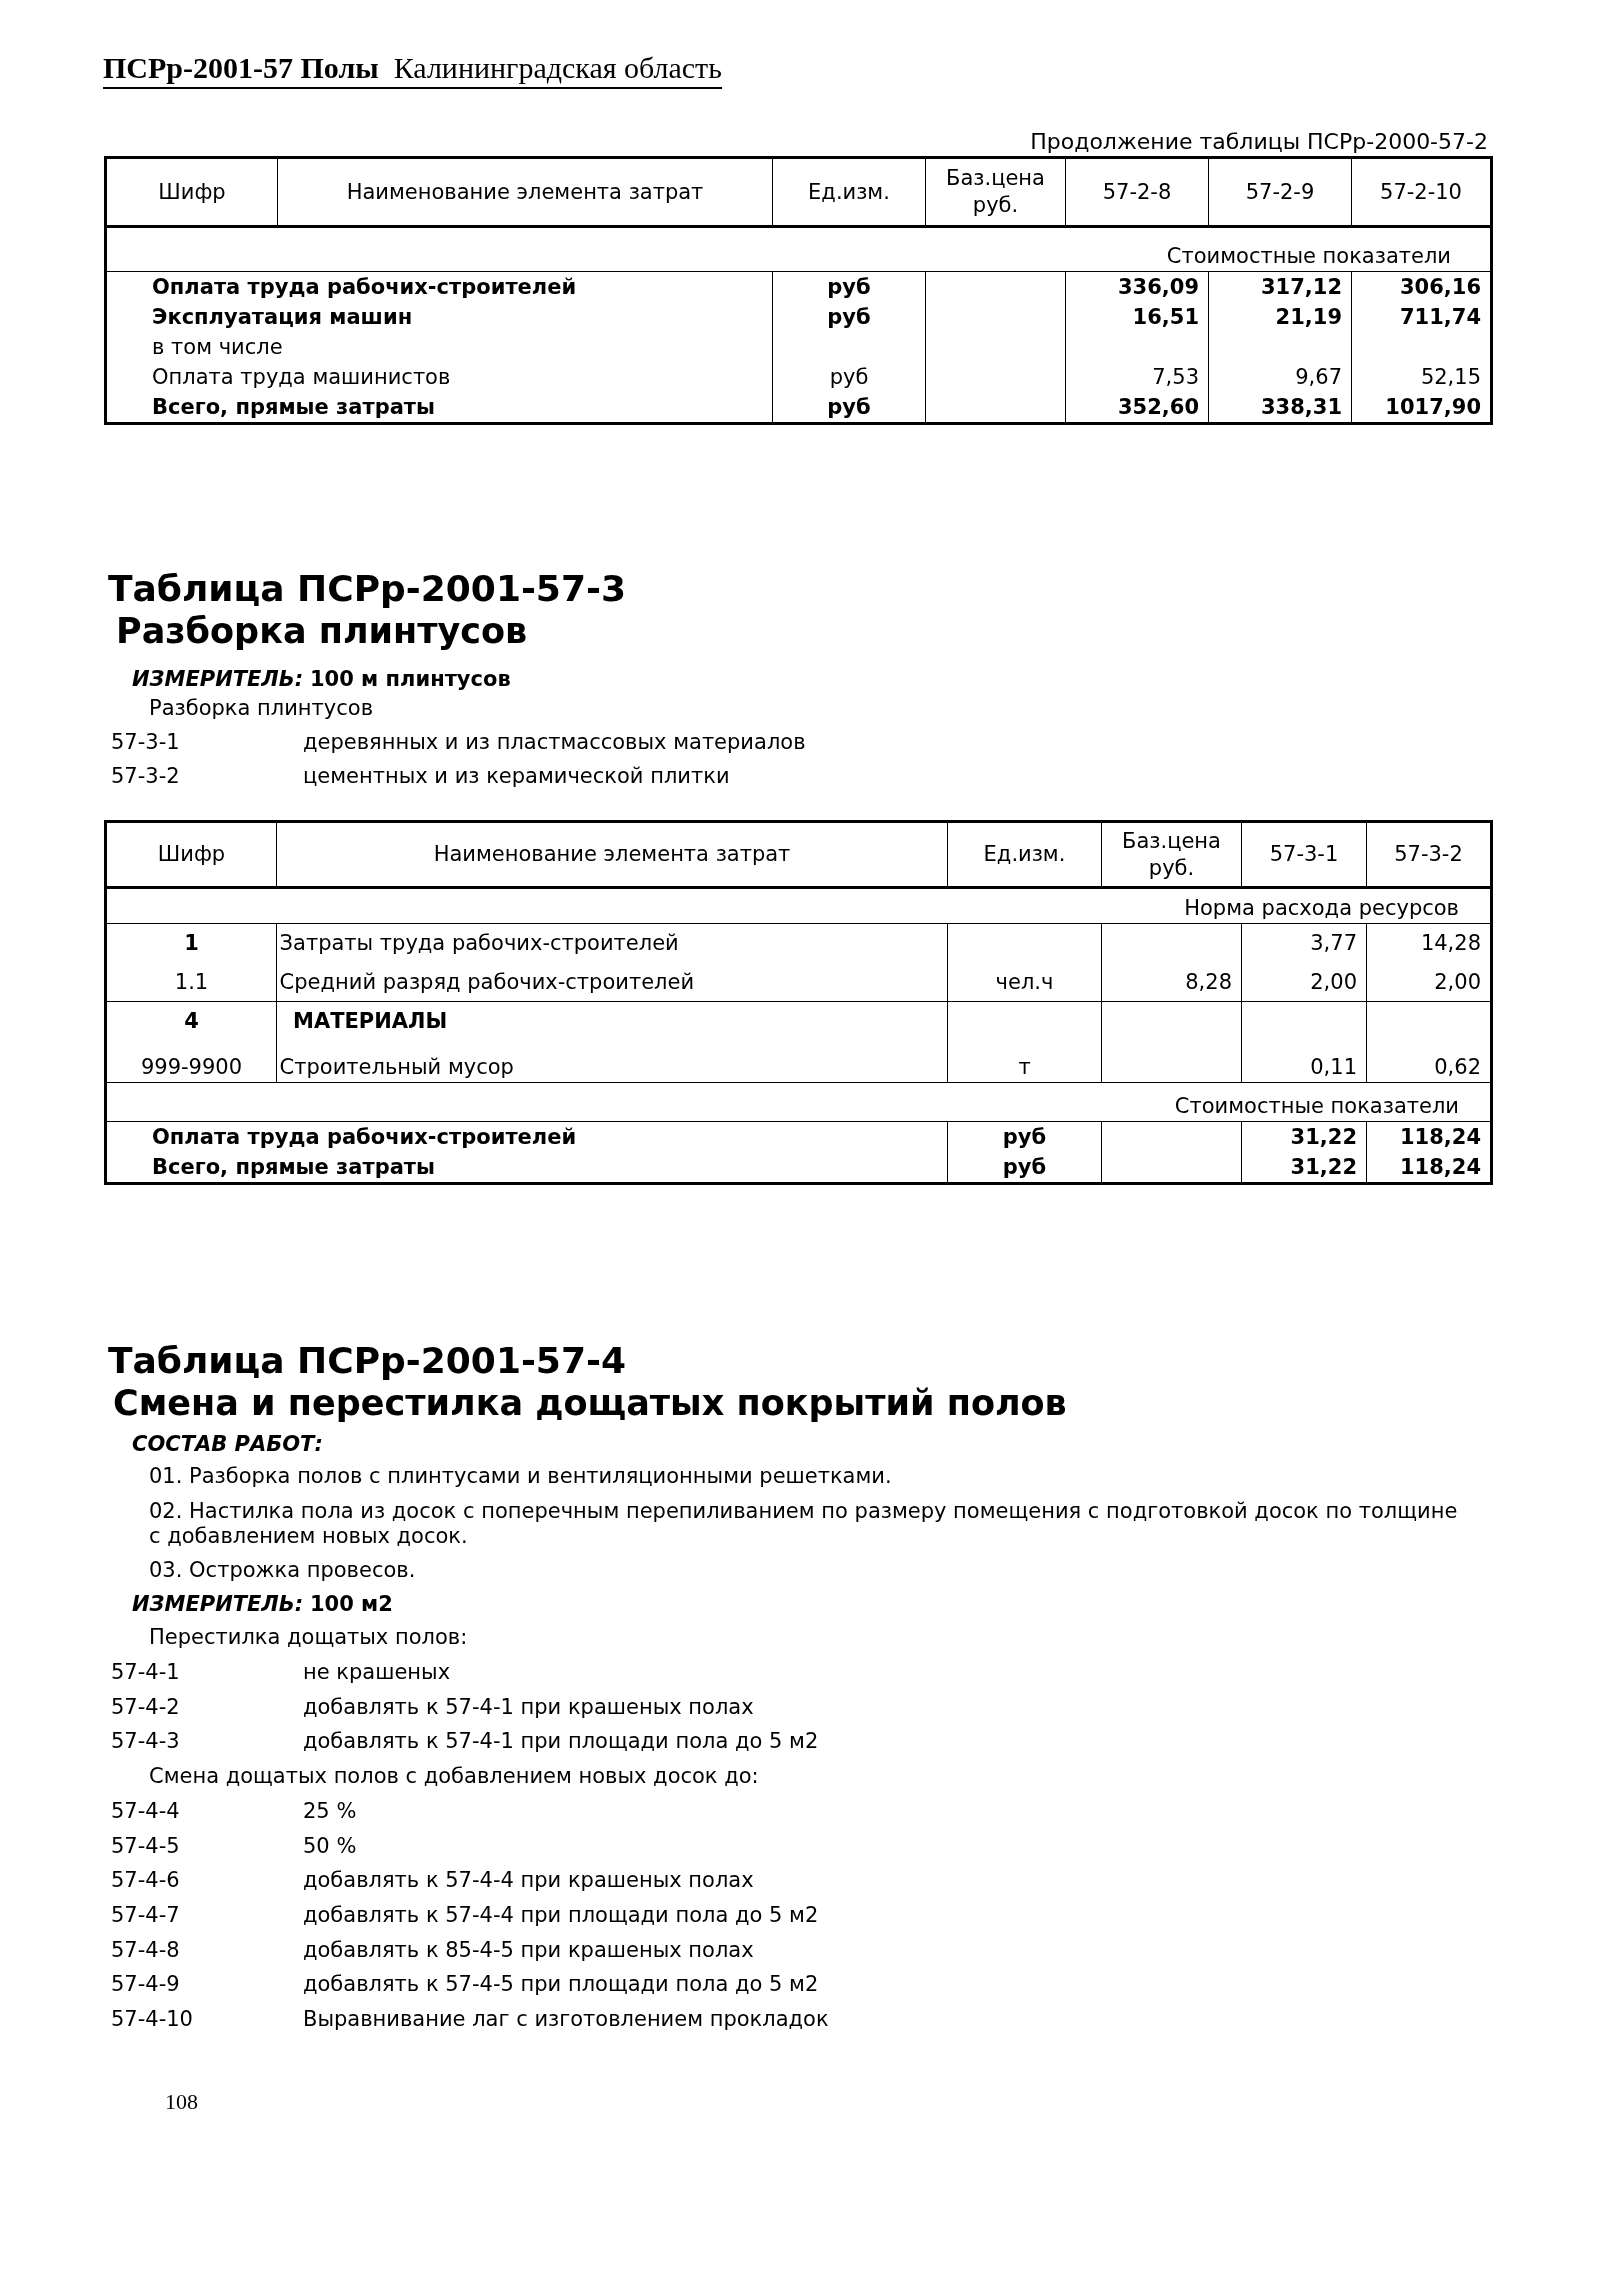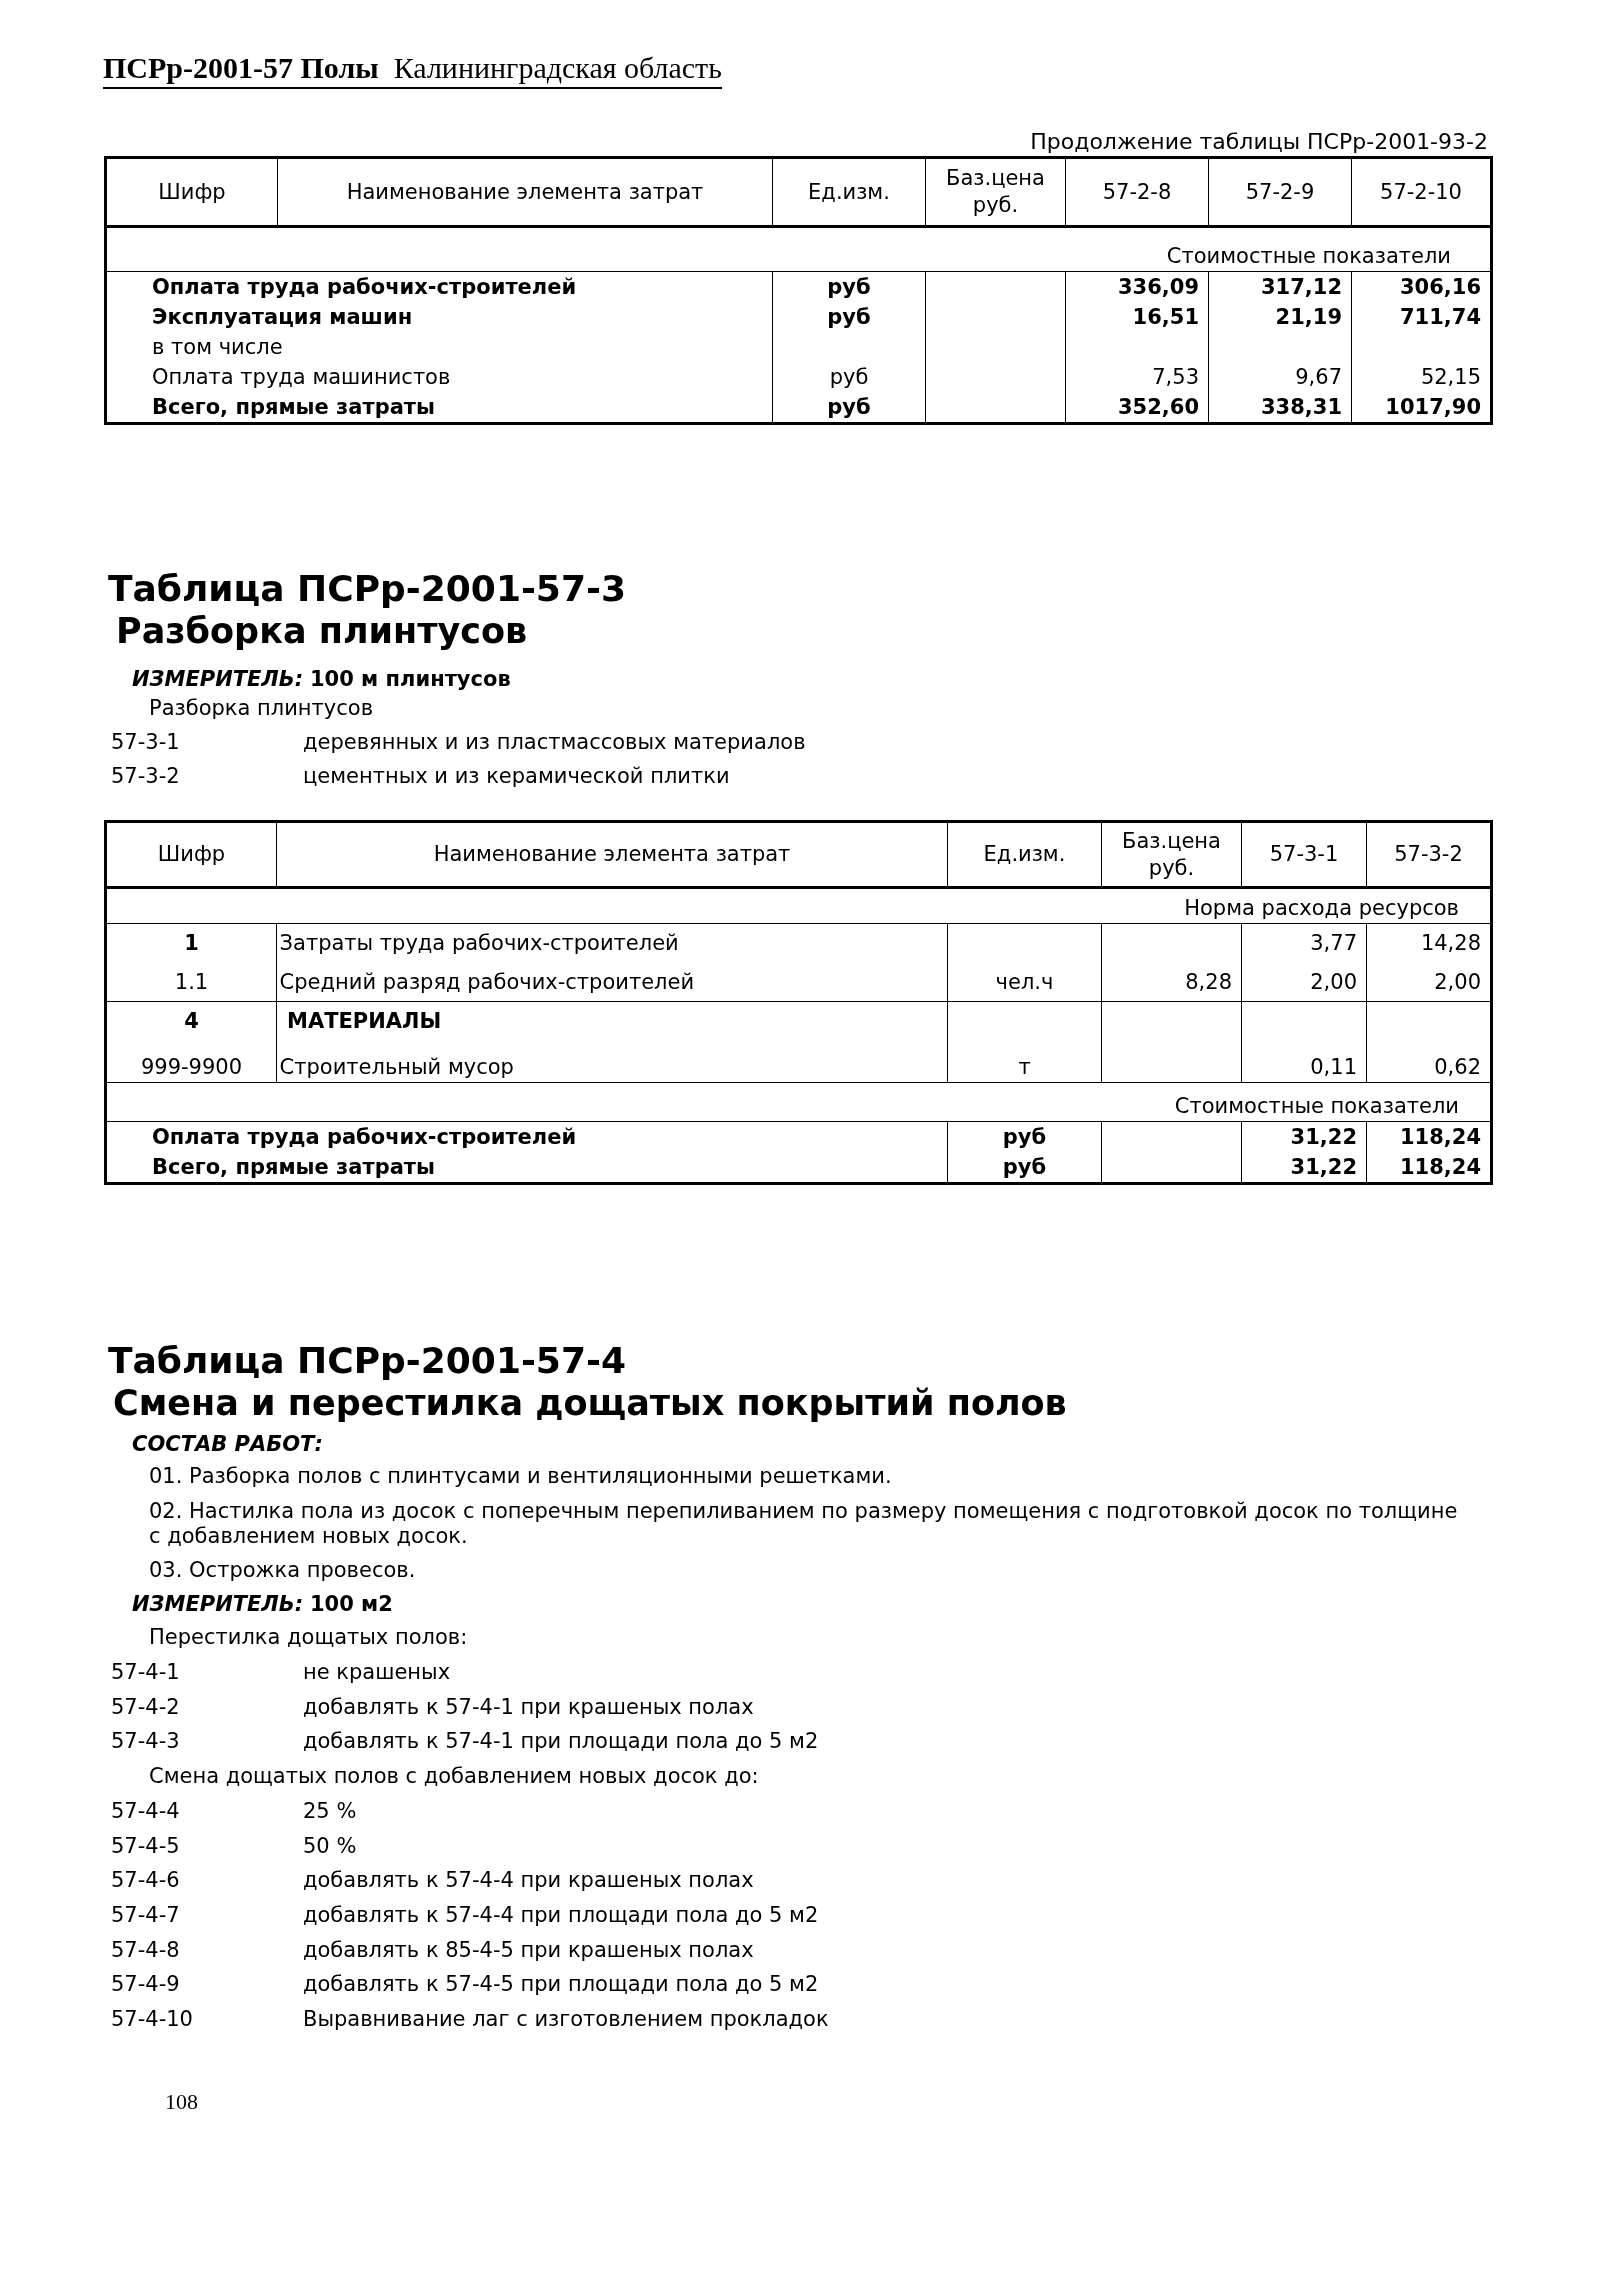--- a/index.html
+++ b/index.html
@@ -25,21 +25,21 @@
   .code { position:absolute; left:0; }
   .desc { position:absolute; left:192px; }
   .row { position:absolute; left:111px; height:30px; width:1286px; font-size:21px; white-space:nowrap; }
   .pagenum { left:165px; top:2089px; font-family:"Liberation Serif", serif; font-size:22px; }
 </style>
 </head>
 <body>
 
 <div class="abs hdr-title"><b>ПСРр-2001-57 Полы</b>&nbsp; <span>Калининградская область</span></div>
 
-<div class="abs cont">Продолжение таблицы ПСРр-2001-93-2</div>
+<div class="abs cont">Продолжение таблицы ПСРр-2000-57-2</div>
 
 <table class="t" style="left:104px; top:156px; width:1386px;">
   <colgroup>
     <col style="width:172px">
       <col style="width:495px">
       <col style="width:153px">
       <col style="width:140px">
       <col style="width:143px">
       <col style="width:143px">
       <col style="width:140px">
@@ -145,21 +145,21 @@
   <tr style="height:39px;">
     <td class="c" style="border-top:none;">1.1</td>
     <td style="border-top:none; padding-left:2.6px;">Средний разряд рабочих-строителей</td>
     <td class="c" style="border-top:none;">чел.ч</td>
     <td class="r" style="border-top:none;">8,28</td>
     <td class="r" style="border-top:none;">2,00</td>
     <td class="r" style="border-top:none;">2,00</td>
   </tr>
   <tr style="height:39px;">
     <td class="nob c b">4</td>
-    <td class="nob b" style="padding-left:10px;">МАТЕРИАЛЫ</td>
+    <td class="nob b" style="padding-left:16px;">МАТЕРИАЛЫ</td>
     <td class="nob c"></td>
     <td class="nob r"></td>
     <td class="nob r"></td>
     <td class="nob r"></td>
   </tr>
   <tr style="height:42px;">
     <td class="c" style="border-top:none; vertical-align:bottom;">999-9900</td>
     <td style="border-top:none; padding-left:2.6px; vertical-align:bottom;">Строительный мусор</td>
     <td class="c" style="border-top:none; vertical-align:bottom;">т</td>
     <td class="r" style="border-top:none; vertical-align:bottom;"></td>

